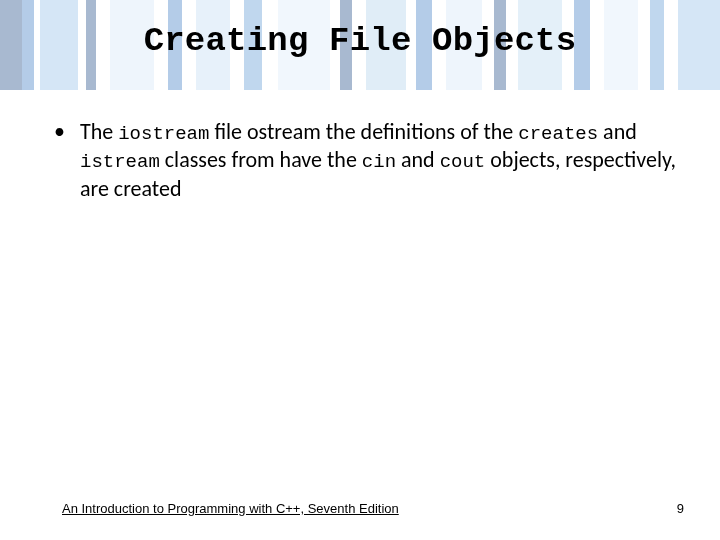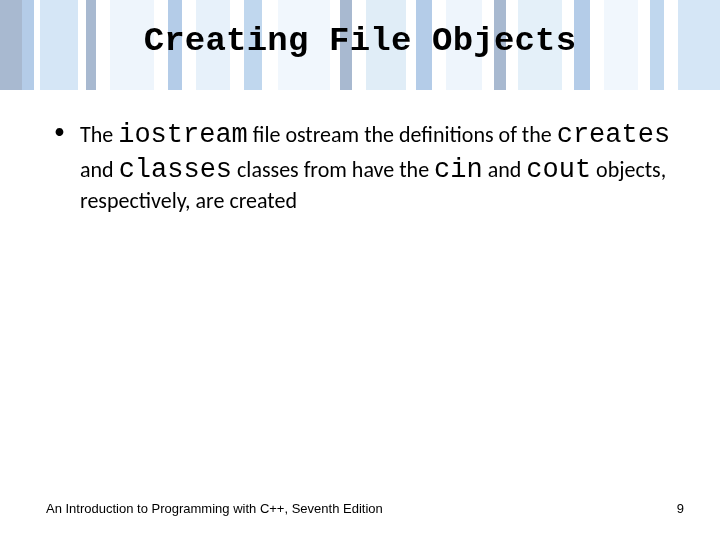--- a/index.html
+++ b/index.html
@@ -64,29 +64,30 @@
   ul.bullets > li::before {
     content: "•";
     position: absolute;
     left: 8px;
     top: 0;
     font-size: 22px;
     color: #000;
   }
   .code {
     font-family: "Courier New", Courier, monospace;
-    font-size: 27px;
+    font-size: 19px;
   }
   .footer-left {
     position: absolute;
-    left: 46px;
+    left: 62px;
     bottom: 24px;
     font-size: 13px;
     font-family: Arial, sans-serif;
     color: #000;
+    text-decoration: underline;
   }
   .footer-right {
     position: absolute;
     right: 36px;
     bottom: 24px;
     font-size: 13px;
     font-family: Arial, sans-serif;
     color: #000;
   }
 </style>
@@ -113,18 +114,18 @@
     <div class="stripe" style="left:574px;width:16px;background:#2b6fbf;"></div>
     <div class="stripe" style="left:604px;width:34px;background:#d9eafb;"></div>
     <div class="stripe" style="left:650px;width:14px;background:#4e90cf;"></div>
     <div class="stripe" style="left:678px;width:42px;background:#89b8e6;"></div>
   </div>
   <div class="title">Creating File Objects</div>
 </div>
 
 <div class="content">
   <ul class="bullets">
-      <li><span>The </span><span class="code">iostream</span><span> file ostream the definitions of the </span><span class="code">creates</span><span> and </span><span class="code">classes</span><span> classes from have the </span><span class="code">cin</span><span> and </span><span class="code">cout</span><span> objects, respectively, are created</span></li>
+      <li><span>The </span><span class="code">iostream</span><span> file ostream the definitions of the </span><span class="code">creates</span><span> and </span><span class="code">istream</span><span> classes from have the </span><span class="code">cin</span><span> and </span><span class="code">cout</span><span> objects, respectively, are created</span></li>
     </ul>
 </div>
 
 <div class="footer-left">An Introduction to Programming with C++, Seventh Edition</div>
 <div class="footer-right">9</div>
 
 </body></html>

